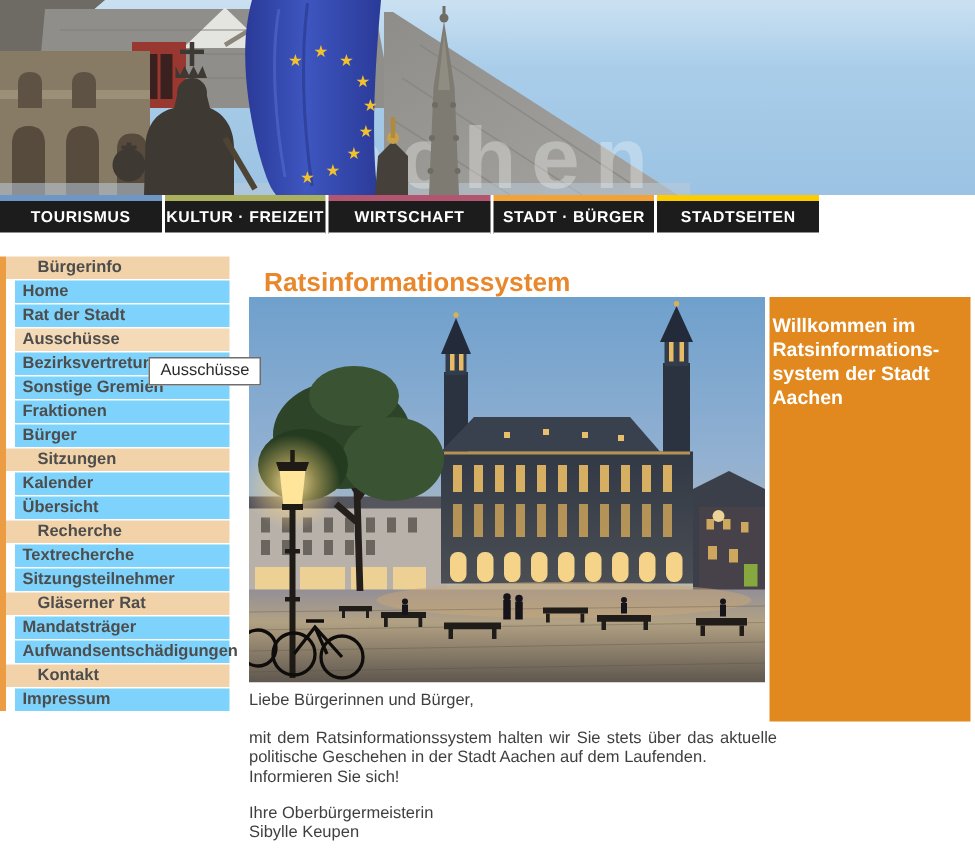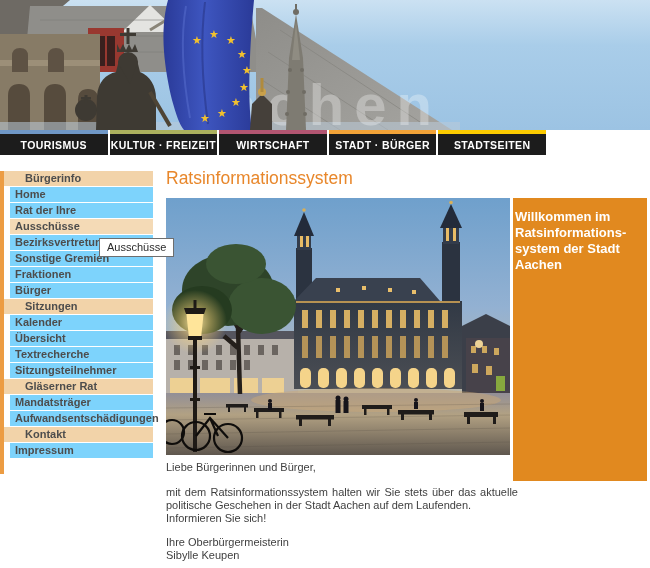--- a/index.html
+++ b/index.html
@@ -164,40 +164,41 @@
   <div class="tab">
     <div class="stripe" style="background: rgb(252, 203, 0);"></div>
     <div class="tab-label">STADTSEITEN</div>
   </div>
 </nav>
 
 <aside id="sidebar">
   <div id="side-accent"></div>
   <div class="side-row side-header">Bürgerinfo</div>
   <div class="side-row side-item">Home</div>
-  <div class="side-row side-item">Rat der Ihre</div>
+  <div class="side-row side-item">Rat der Stadt</div>
   <div class="side-row side-item active">Ausschüsse</div>
   <div class="side-row side-item">Bezirksvertretungen</div>
   <div class="side-row side-item">Sonstige Gremien</div>
   <div class="side-row side-item">Fraktionen</div>
   <div class="side-row side-item">Bürger</div>
   <div class="side-row side-header">Sitzungen</div>
   <div class="side-row side-item">Kalender</div>
   <div class="side-row side-item">Übersicht</div>
+  <div class="side-row side-header">Recherche</div>
   <div class="side-row side-item">Textrecherche</div>
   <div class="side-row side-item">Sitzungsteilnehmer</div>
   <div class="side-row side-header">Gläserner Rat</div>
   <div class="side-row side-item">Mandatsträger</div>
   <div class="side-row side-item">Aufwandsentschädigungen</div>
   <div class="side-row side-header">Kontakt</div>
   <div class="side-row side-item">Impressum</div>
 </aside>
 <div id="tooltip">Ausschüsse</div>
 
-<h1 id="page-title" style="font-weight:normal;margin:0;">Ratsinformationssystem</h1>
+<h1 id="page-title" style="font-weight:bold;margin:10px;">Ratsinformationssystem</h1>
 
 <svg id="photo" viewBox="0 0 344 257" preserveAspectRatio="none" aria-hidden="true">
   <defs>
     <linearGradient id="psky" x1="0" y1="0" x2="0" y2="1">
       <stop offset="0" stop-color="#6FA0CC"></stop>
       <stop offset="0.55" stop-color="#93B1D2"></stop>
       <stop offset="1" stop-color="#BEB9A8"></stop>
     </linearGradient>
     <linearGradient id="pfac" x1="0" y1="0" x2="0" y2="1">
       <stop offset="0" stop-color="#313945"></stop>

